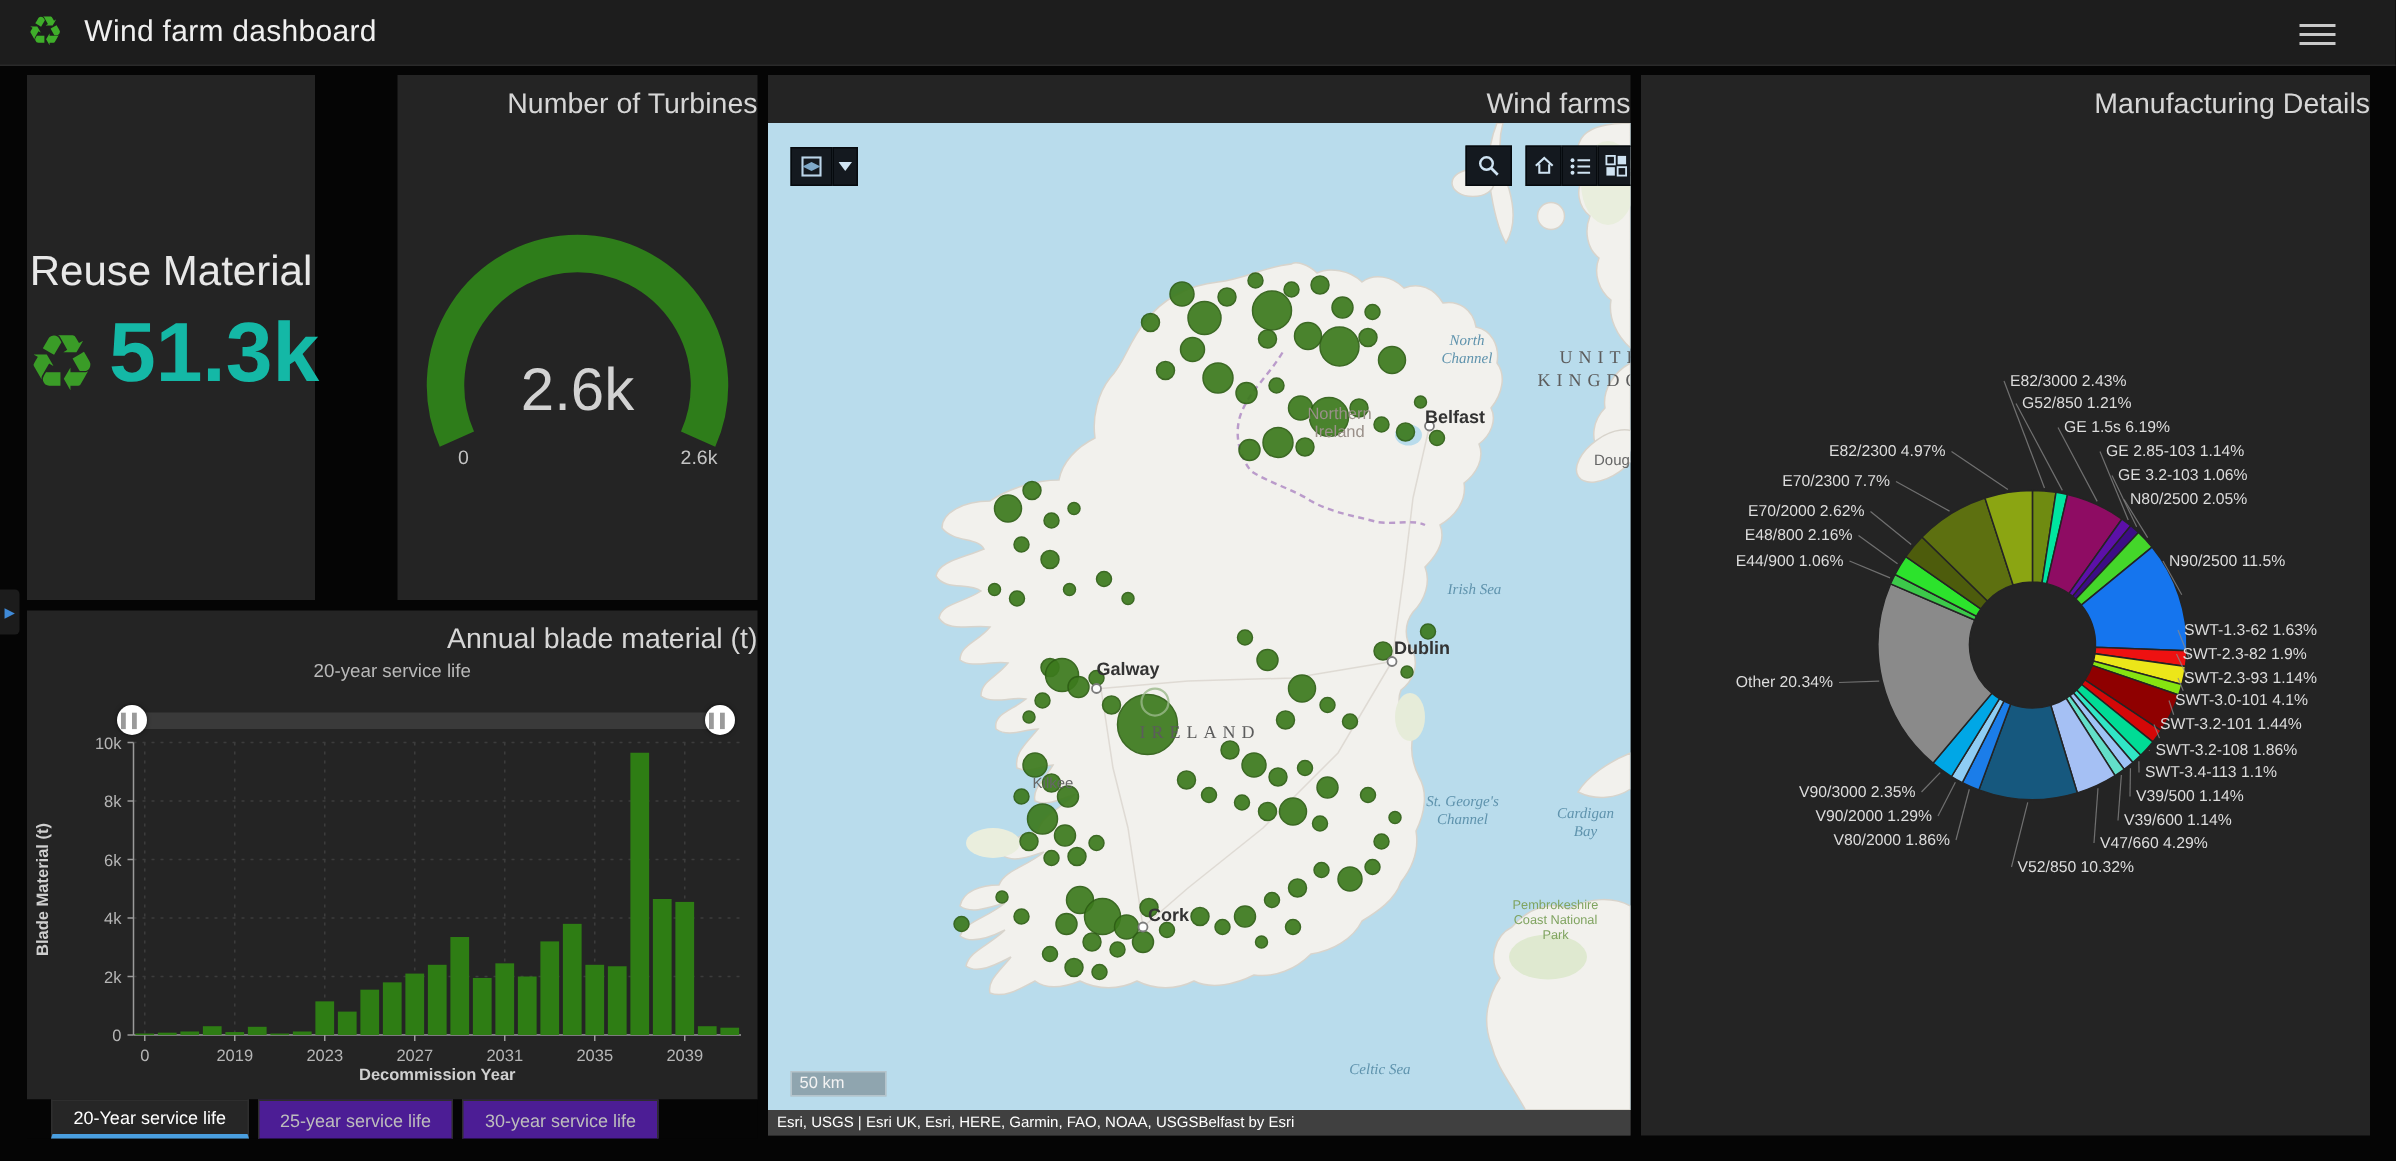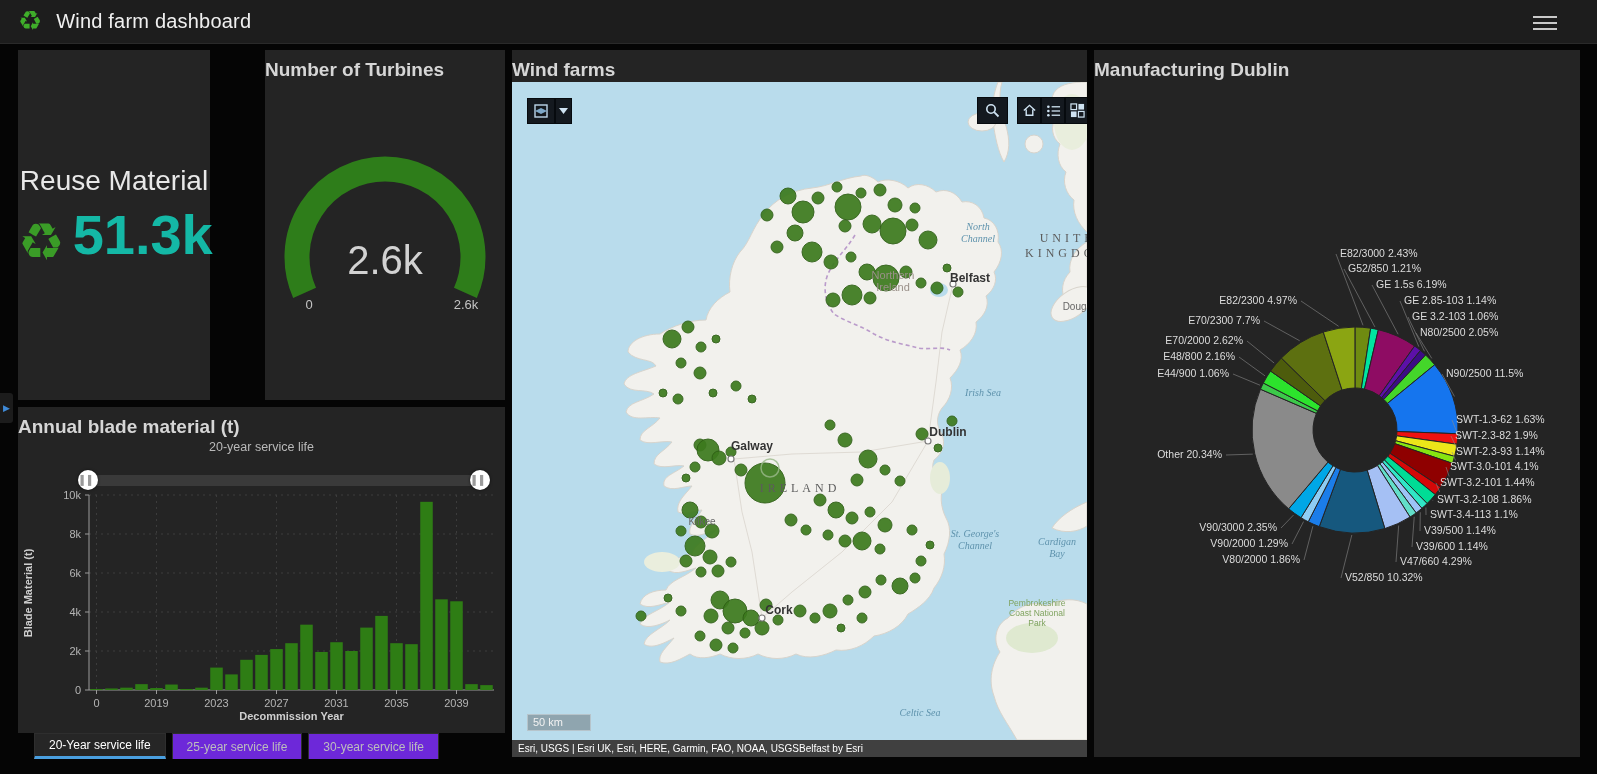--- a/index.html
+++ b/index.html
@@ -8,21 +8,21 @@
   .abs { position:absolute; }
   
   #header { left:0; top:0; width:1597px; height:44px; background:#1d1d1d;
     border-bottom:1px solid #2a2a2a; display:flex; align-items:center; }
   #logo { font-size:27px; color:#3fae2a; margin:0 14px 0 18px; line-height:1; }
   #app-title { color:#f0f0f0; font-size:20px; letter-spacing:.2px; }
   #menu-btn { position:absolute; right:40px; top:12px; width:24px; height:20px; cursor:pointer; }
   #menu-btn span { display:block; height:2px; background:#c9c9c9; margin:4px 0; }
   
   .panel { position:absolute; background:#242424; }
-  .panel-title { text-align:left; color:#d6d6d6; font-size:19px; padding-top:9px;font-weight:bold; }
+  .panel-title { text-align:right; color:#d6d6d6; font-size:19px; padding-top:9px; }
   #reuse-panel { left:18px; top:50px; width:192px; height:350px; }
   #reuse-title { position:absolute; top:115px; width:100%; text-align:center;
     color:#e8e8e8; font-size:28px; }
   #reuse-row { position:absolute; top:152px; width:100%; text-align:center; }
   #reuse-icon { font-size:52px; color:#3a9c27; vertical-align:-6px; margin-right:8px; }
   #reuse-value { font-size:56px; font-weight:bold; color:#14b8a6; }
   #reuse-unit { position:absolute; top:266px; width:100%; text-align:center;
     color:#c9c9c9; font-size:18px; }
   #gauge-panel { left:265px; top:50px; width:240px; height:350px; }
   #gauge-value { position:absolute; left:0; top:188px; width:240px; text-align:center;
@@ -36,21 +36,21 @@
   #blade-sub { text-align:center; color:#b9b9b9; font-size:12.5px; margin-top:2px; }
   
   #slider-track { position:absolute; left:70px; top:68px; width:392px; height:11px;
     background:#3a3a3a; border-radius:6px; }
   .slider-handle { position:absolute; top:-5px; width:20px; height:20px; background:#fff;
     border-radius:50%; box-shadow:0 0 3px rgba(0,0,0,.6); cursor:ew-resize;
     color:#9a9a9a; font-size:9px; text-align:center; line-height:20px; letter-spacing:1px; }
   
   #tabs-row { position:absolute; left:18px; top:733px; width:487px; height:26px;
     display:flex; align-items:stretch; padding-left:16px; background:#050505; }
-  .tab { padding:0 14px; font-size:12px; color:#bdbdbd; background:#6d28d9;
+  .tab { padding:0 14px; font-size:12px; color:#bdbdbd; background:#4c1d95;
     border:1px solid #2e2e2e; border-bottom:none; display:flex; align-items:center;
     margin-right:6px; cursor:pointer; }
   .tab.active { background:#262626; color:#fff; border-bottom:3px solid #4a9fe0; }
   
   #map-panel { left:512px; top:50px; width:575px; height:707px; }
   #map-viewport { position:absolute; left:0; top:32px; width:575px; height:658px;
     overflow:hidden; background:#b9dcec; }
   .map-btn { position:absolute; background:#14191f; border:1px solid #060a0e;
     display:flex; align-items:center; justify-content:center; cursor:pointer; }
   .map-btn svg { display:block; }
@@ -392,21 +392,21 @@
     </div>
     <div id="scalebar">50 km</div>
   </div>
   <div id="attribution">
     <span>Esri, USGS | Esri UK, Esri, HERE, Garmin, FAO, NOAA, USGS</span>
     <span>Belfast by Esri</span>
   </div>
 </div>
 
 <div id="mfg-panel" class="panel">
-  <div class="panel-title">Manufacturing Dublin</div>
+  <div class="panel-title">Manufacturing Details</div>
   <svg id="donut-svg" width="486" height="675" style="position:absolute;left:0;top:32px">
       <path d="M261,245 A103,103 0 0 1 276.6651552345293,246.1982175427262 L267.38773320242944,306.48859356111166 A42,42 0 0 0 261,306 Z" fill="#6f8b11" stroke="#242424" stroke-width="1"></path>
       <line x1="269.007990065922" y1="243.30581632629207" x2="242" y2="172" stroke="#8a8a8a" stroke-width="0.8" opacity="0.75"></line>
       <text x="246" y="175" text-anchor="start" fill="#dcdcdc" font-size="10.5">E82/3000 2.43%</text>
       <path d="M276.6651552345293,246.1982175427262 A103,103 0 0 1 284.35208823313513,247.68210540909527 L270.5222107358415,307.0936740503107 A42,42 0 0 0 267.38773320242944,306.48859356111166 Z" fill="#00e5a0" stroke="#242424" stroke-width="1"></path>
       <line x1="280.9018073345949" y1="244.90335570535447" x2="250" y2="187" stroke="#8a8a8a" stroke-width="0.8" opacity="0.75"></line>
       <text x="254" y="190" text-anchor="start" fill="#dcdcdc" font-size="10.5">G52/850 1.21%</text>
       <path d="M284.35208823313513,247.68210540909527 A103,103 0 0 1 320.6483752862726,264.0293424718611 L285.3226384662471,313.7595377069725 A42,42 0 0 0 270.5222107358415,307.0936740503107 Z" fill="#8e0c63" stroke="#242424" stroke-width="1"></path>
       <line x1="304.1187958544712" y1="252.26197493127177" x2="278" y2="203" stroke="#8a8a8a" stroke-width="0.8" opacity="0.75"></line>
       <text x="282" y="206" text-anchor="start" fill="#dcdcdc" font-size="10.5">GE 1.5s 6.19%</text>

